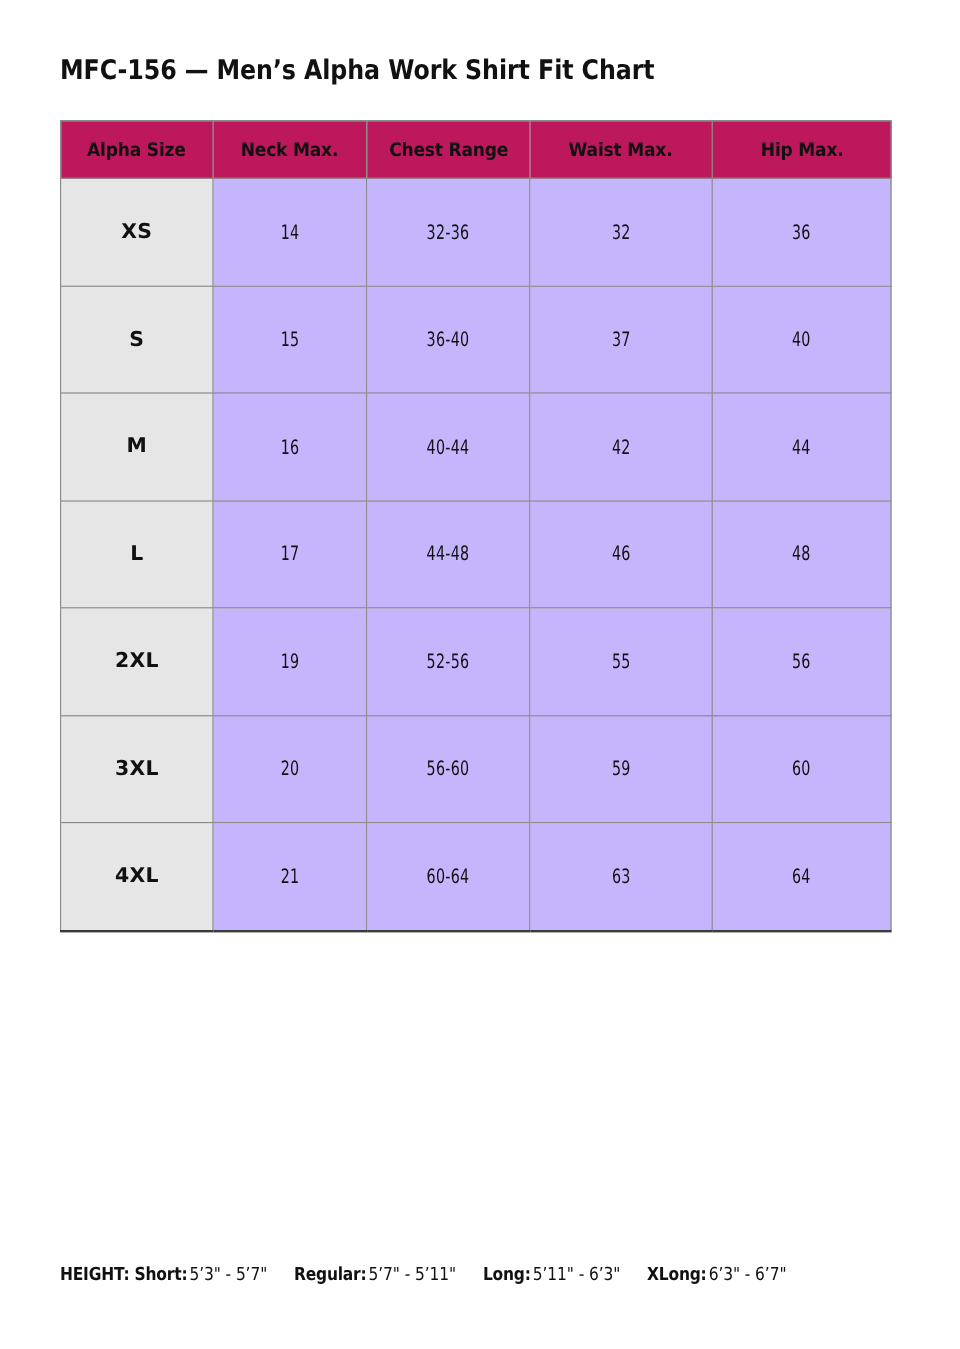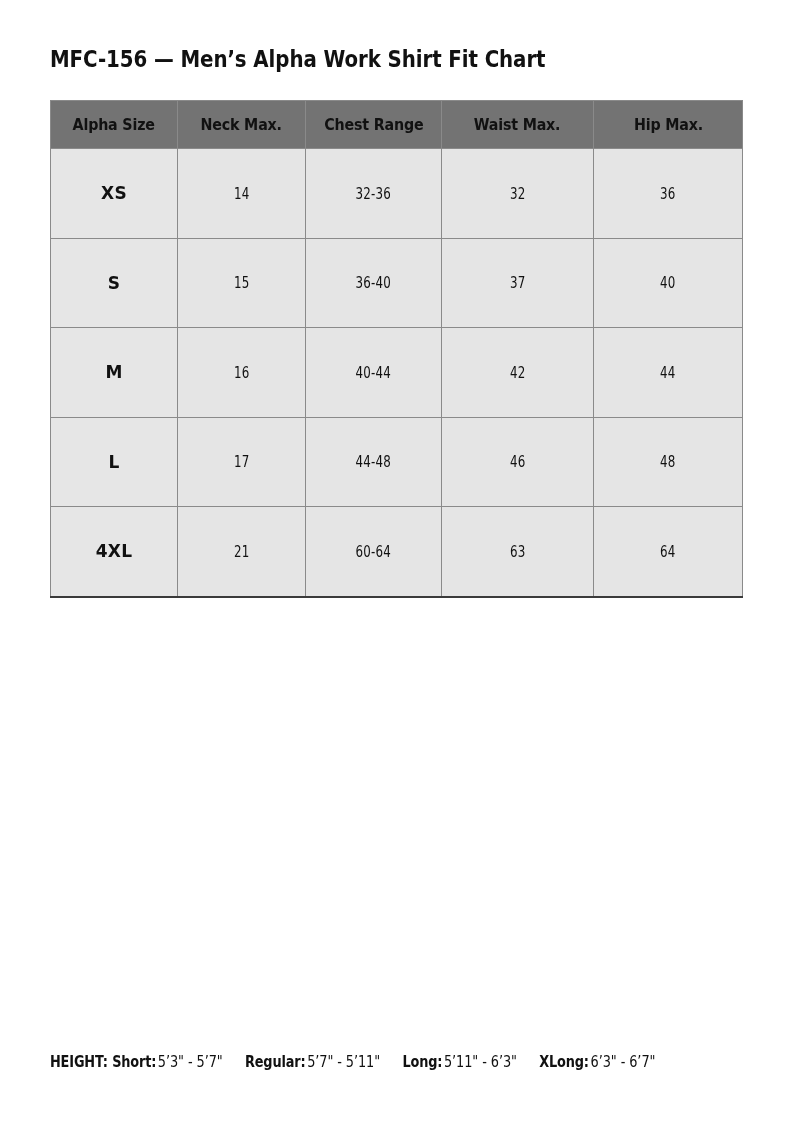--- a/index.html
+++ b/index.html
@@ -55,39 +55,39 @@
   .fit-table th,
   .fit-table td {
     border: 1px solid #8a8a8a;
     padding: 0;
     text-align: center;
     vertical-align: middle;
   }
 
   thead th {
     height: 47px;
-    background: #737373;
+    background: #be185d;
     font-size: 15.5px;
     font-weight: bold;
     color: #111111;
     border-top: 2px solid #3a3a3a;
     border-bottom: 2px solid #3a3a3a;
     font-family: "DejaVu Sans", "Liberation Sans", sans-serif;
     letter-spacing: -0.2px;
     margin-left: 11px;
   }
   thead th .hdr-inner {
     display: inline-block;
     transform: scaleX(0.92);
     white-space: nowrap;
   }
 
   tbody td {
     height: 88.5px;
-    background: #e5e5e5;
+    background: #c4b5fd;
   }
   tbody td.size-cell {
     background: #e6e6e6;
     font-weight: bold;
     font-size: 17px;
     font-family: "DejaVu Sans", "Liberation Sans", sans-serif;
     letter-spacing: 0.2px;
   }
   tbody td.val-cell {
     font-size: 16.5px;
@@ -199,20 +199,34 @@
         <td class="val-cell"><span class="val-inner">44</span></td>
       </tr>
       <tr>
         <td class="size-cell">L</td>
         <td class="val-cell"><span class="val-inner">17</span></td>
         <td class="val-cell"><span class="val-inner">44-48</span></td>
         <td class="val-cell"><span class="val-inner">46</span></td>
         <td class="val-cell"><span class="val-inner">48</span></td>
       </tr>
       <tr>
+        <td class="size-cell">2XL</td>
+        <td class="val-cell"><span class="val-inner">19</span></td>
+        <td class="val-cell"><span class="val-inner">52-56</span></td>
+        <td class="val-cell"><span class="val-inner">55</span></td>
+        <td class="val-cell"><span class="val-inner">56</span></td>
+      </tr>
+      <tr>
+        <td class="size-cell">3XL</td>
+        <td class="val-cell"><span class="val-inner">20</span></td>
+        <td class="val-cell"><span class="val-inner">56-60</span></td>
+        <td class="val-cell"><span class="val-inner">59</span></td>
+        <td class="val-cell"><span class="val-inner">60</span></td>
+      </tr>
+      <tr>
         <td class="size-cell">4XL</td>
         <td class="val-cell"><span class="val-inner">21</span></td>
         <td class="val-cell"><span class="val-inner">60-64</span></td>
         <td class="val-cell"><span class="val-inner">63</span></td>
         <td class="val-cell"><span class="val-inner">64</span></td>
       </tr>
     </tbody>
   </table>
 
   <div class="height-note">

